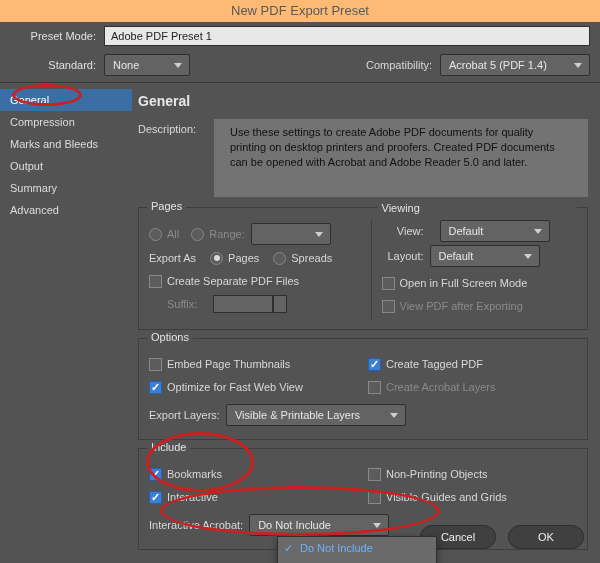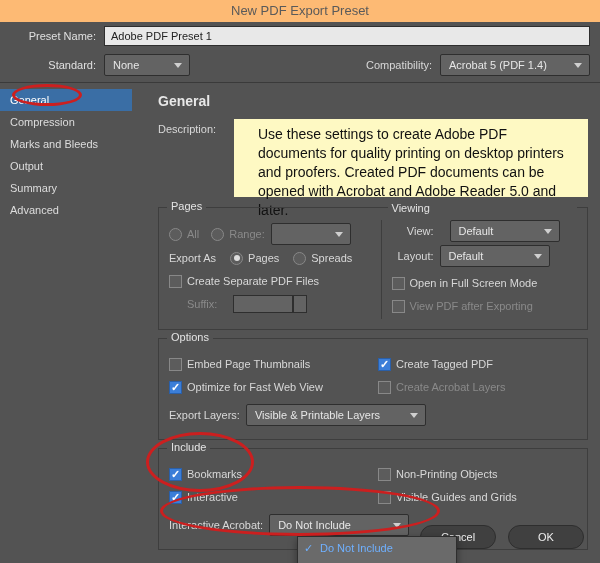--- a/index.html
+++ b/index.html
@@ -3,29 +3,29 @@
 <meta charset="utf-8">
 <style>
   * { box-sizing: border-box; margin: 0; padding: 0; font-family: -apple-system, "Lucida Grande", Arial, sans-serif; font-size: 11px; }
   body { background: #535353; color: #d8d8d8; width: 600px; height: 563px; overflow: hidden; position: relative; }
   .titlebar { height: 22px; background: #fdba74; color: #5a5a5a; text-align: center; line-height: 22px; font-size: 13px; }
   .form-row { display: flex; align-items: center; padding: 4px 10px 4px 4px; }
   .form-row .lbl { width: 100px; text-align: right; padding-right: 8px; color: #e0e0e0; }
   .text-input { background: #e8e8e8; color: #222; border: 1px solid #2e2e2e; height: 20px; padding: 0 6px; }
   .select { position: relative; display: inline-flex; align-items: center; background: #636363; border: 1px solid #2e2e2e; height: 22px; padding: 0 22px 0 8px; color: #e6e6e6; min-width: 80px; border-radius: 2px; }
   .select::after { content: ""; position: absolute; right: 7px; top: 8px; border-left: 4px solid transparent; border-right: 4px solid transparent; border-top: 5px solid #cfcfcf; }
-  .main { display: flex; height: calc(100% - 90px); gap: 20px; }
+  .main { display: flex; height: calc(100% - 90px); }
   .sidebar { width: 132px; padding-top: 4px; }
   .sidebar-item { display:flex; align-items:center; padding: 5px 10px; color: #ddd; cursor: pointer; }
   .sidebar-item.selected { background: #3a6ea5; color: #fff; }
   .panel { flex: 1; padding: 8px 12px 0 6px; }
   .panel-title { font-weight: bold; font-size: 14px; margin-bottom: 10px; color: #e8e8e8; }
   .desc-row { display: flex; margin-bottom: 10px; }
   .desc-row .lbl { width: 76px; text-align: left; padding-top: 4px; }
-  .desc-box { background: #fef9c3; color: #111; flex:1; padding: 6px 24px; height: 78px; font-size: 14px; line-height: 1.35; }
+  .desc-box { background: #737373; color: #111; flex:1; padding: 6px 16px; height: 78px; font-size: 11px; line-height: 1.35; }
   .group { border: 1px solid #3e3e3e; padding: 8px 10px 10px 10px; margin-bottom: 8px; position: relative; }
   .group-title { position: absolute; top: -8px; left: 8px; background: #535353; padding: 0 4px; color: #e4e4e4; }
   .two-col { display: flex; gap: 10px; }
   .two-col > div { flex: 1; }
   .left-group { border-right: 1px solid #3e3e3e; padding-right: 26px; }
   .irow { display: flex; align-items: center; margin: 3px 0; min-height: 20px; }
   .irow .ilbl { margin-right: 6px; }
   .radio, .check { width: 13px; height: 13px; border: 1px solid #888; display: inline-flex; align-items:center; justify-content:center; margin-right: 5px; background:#5c5c5c; }
   .radio { border-radius: 50%; }
   .radio.sel::after { content:""; width:6px; height:6px; border-radius:50%; background:#ddd; }
@@ -41,21 +41,21 @@
   .buttons { position:absolute; bottom:14px; right:16px; display:flex; gap:12px; }
   .btn { width:76px; height:24px; border:1px solid #2e2e2e; border-radius:12px; background:#404040; color:#eee; display:flex; align-items:center; justify-content:center; cursor:pointer;margin-top:28px; }
   .circle { position:absolute; border:3px solid #cc1f1f; border-radius:50%; pointer-events:none; z-index:10; }
 </style>
 </head>
 <body>
 
 <div class="titlebar">New PDF Export Preset</div>
 
 <div class="form-row">
-  <span class="lbl">Preset Name:</span>
+  <span class="lbl">Preset Mode:</span>
   <input class="text-input" style="flex: 1 1 0%;" value="Adobe PDF Preset 1">
 </div>
 <div class="form-row">
   <span class="lbl">Standard:</span>
   <div class="select" style="min-width:86px">
       <span>None</span>
     </div>
   <div style="flex:1"></div>
   <span style="margin-right:8px">Compatibility:</span>
   <div class="select" style="min-width:150px">

